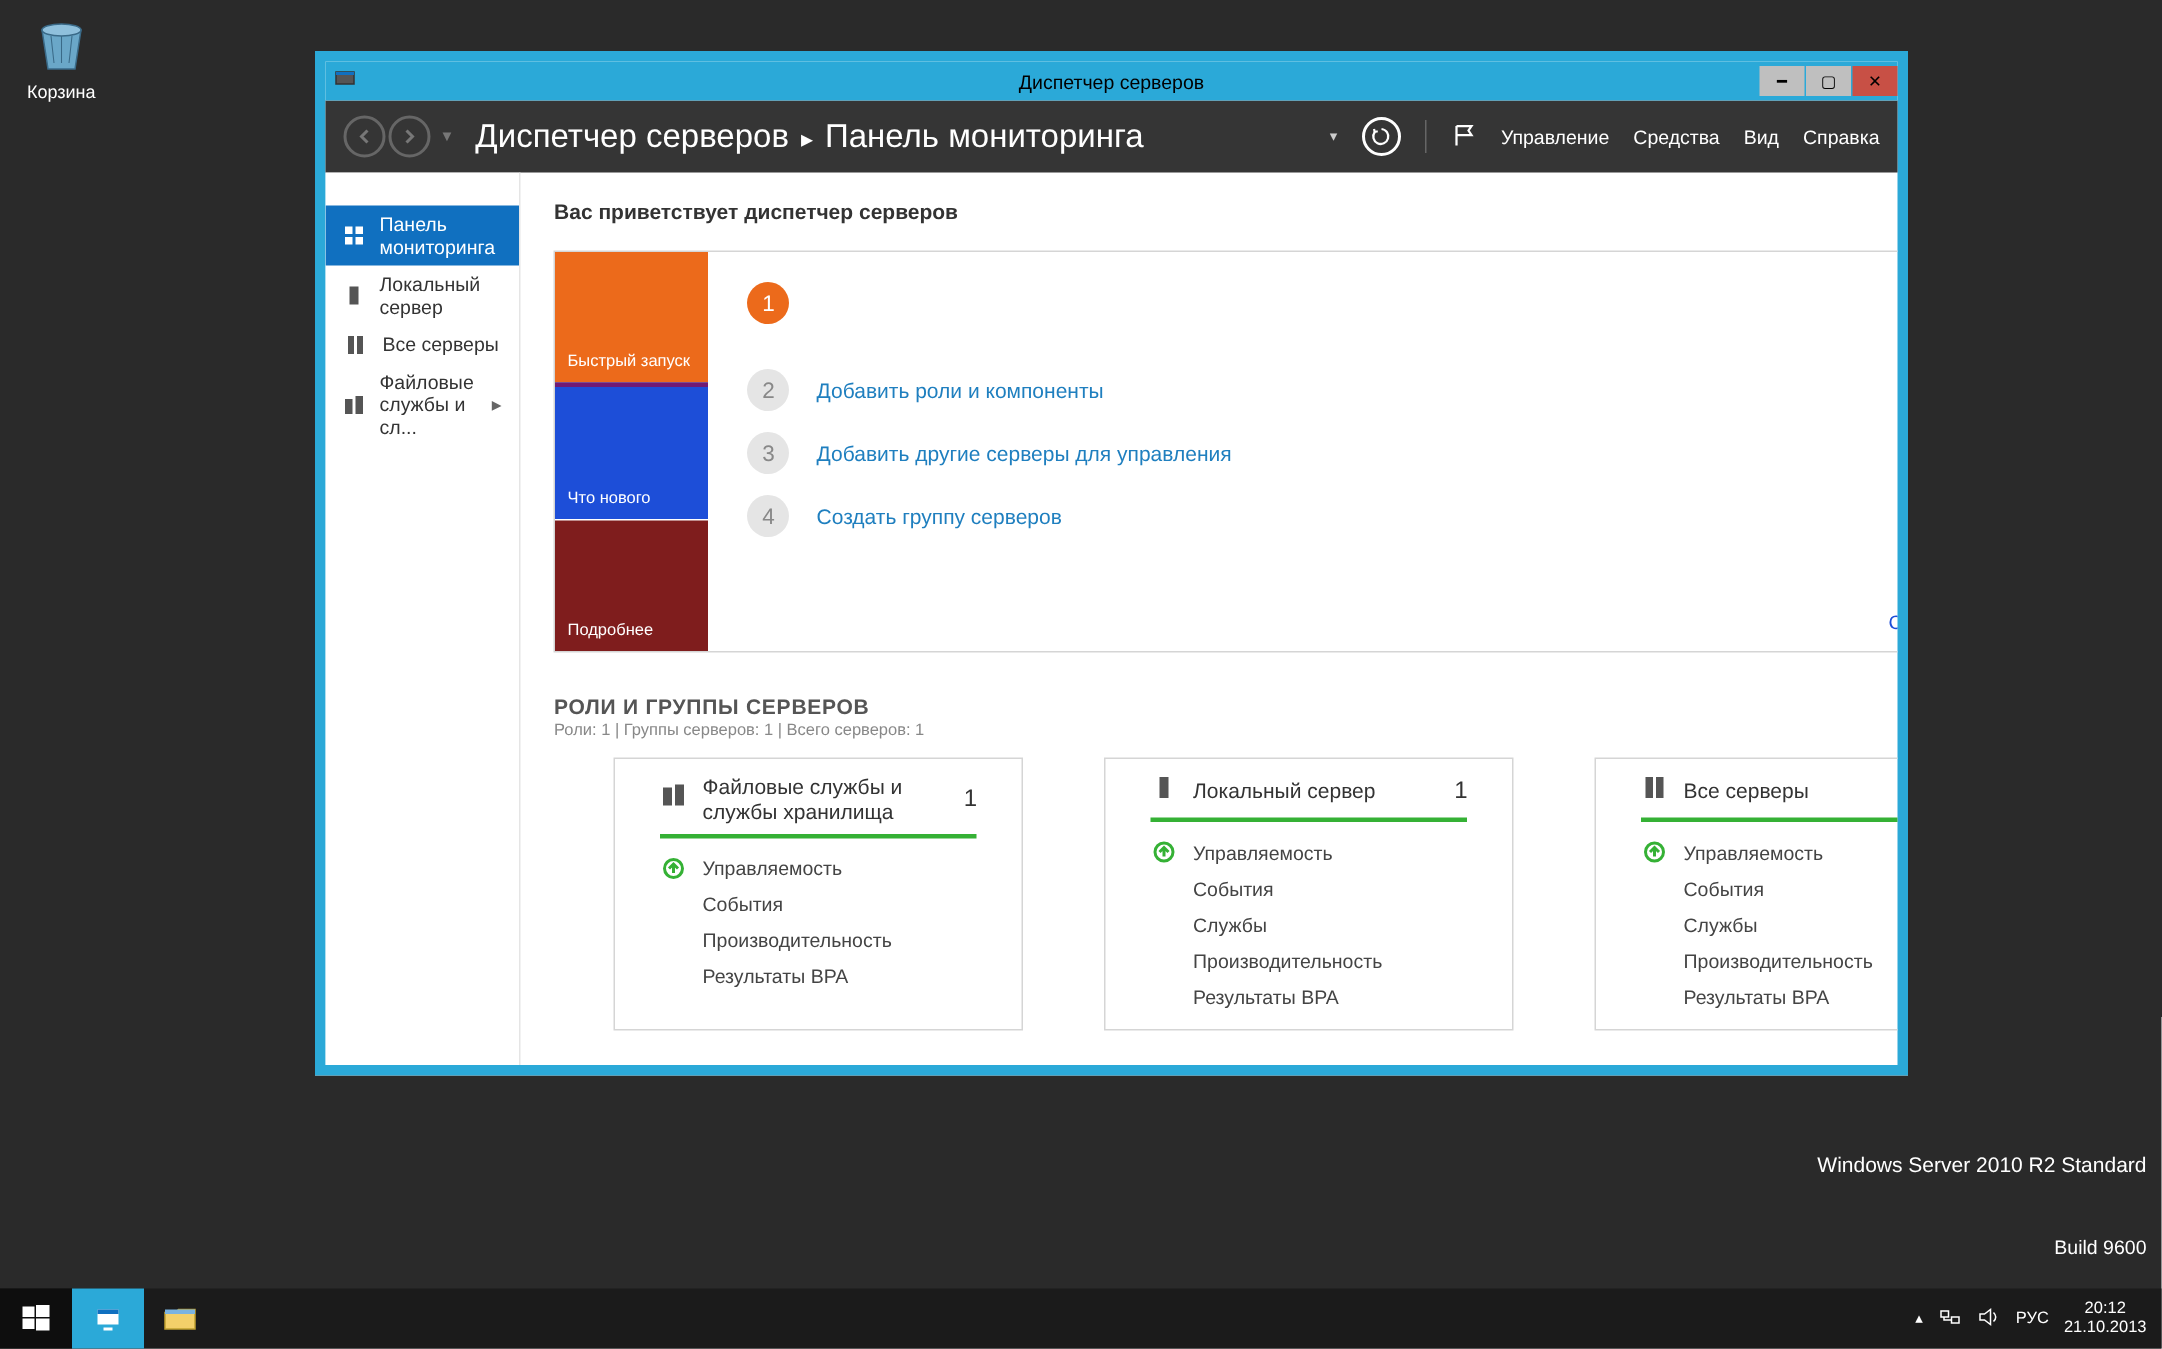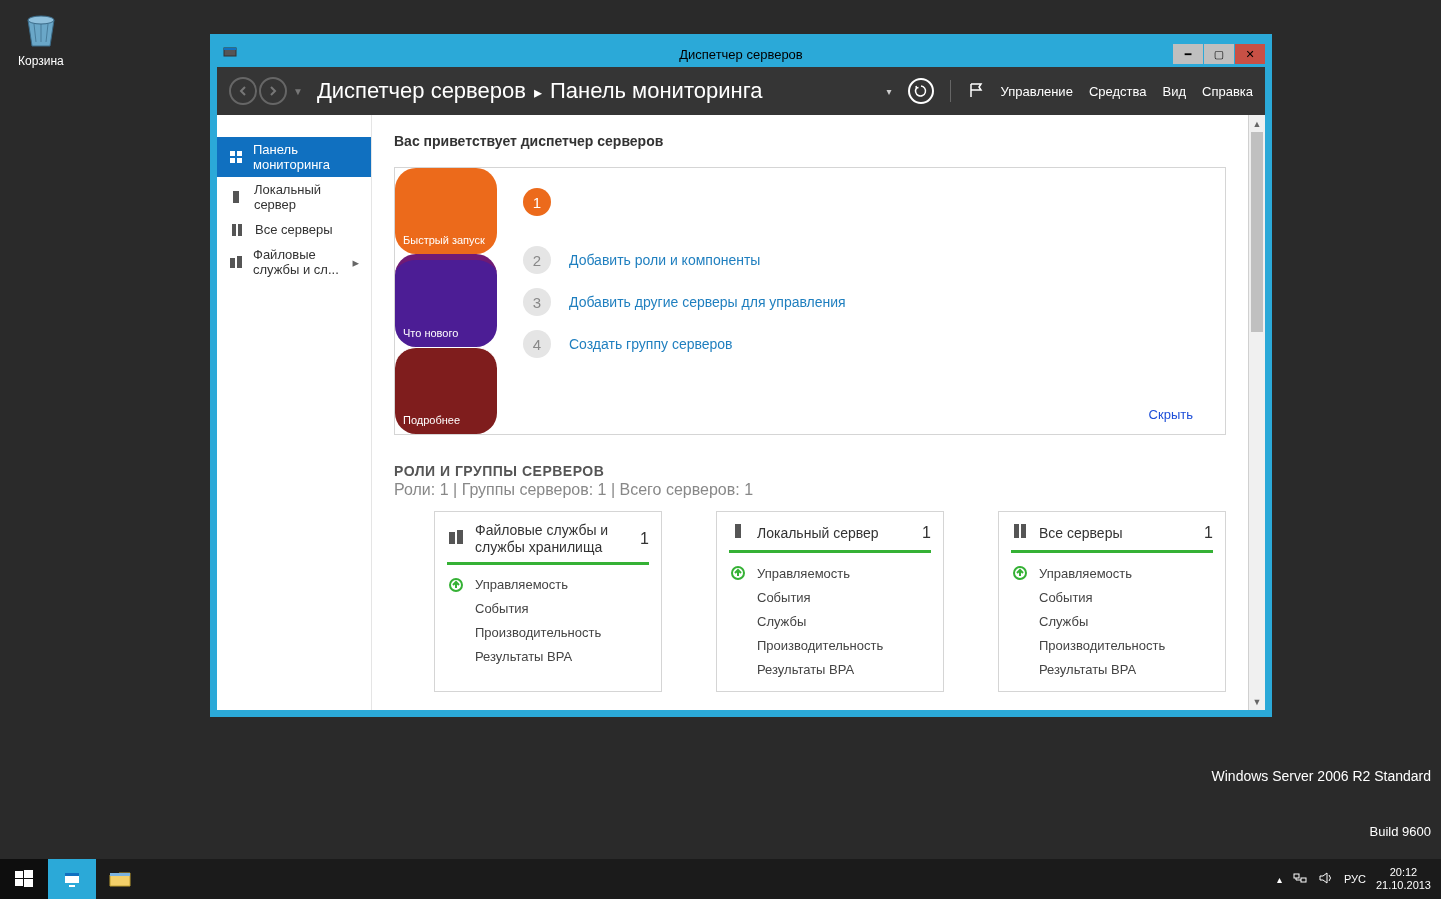--- a/index.html
+++ b/index.html
@@ -144,24 +144,23 @@
   border: 1px solid #d5d5d5;
   display: flex; height: 268px;
 }
 .qs-tabs {
   width: 102px; display: flex; flex-direction: column;
 }
 .qs-tab {
   flex: 1; display: flex; align-items: flex-end;
   padding: 8px; font-size: 11px; color: #fff;
   cursor: pointer;
-  border-radius: 21px;
 }
 .qs-tab.t1 { background: #ec6a1b; }
-.qs-tab.t2 { background: #4c1d95; border-top: 6px solid #701a75; }
+.qs-tab.t2 { background: #1d4ed8; border-top: 3px solid #701a75; }
 .qs-tab.t3 { background: #7f1d1d; border-top: 1px solid #fff; }
 .qs-content {
   flex: 1; padding: 20px 26px; position: relative;
 }
 .qs-row {
   display: flex; align-items: center; gap: 18px;
   margin-bottom: 14px;
 }
 .qs-num {
   width: 28px; height: 28px; border-radius: 50%;
@@ -175,26 +174,26 @@
 .hide-link {
   position: absolute; right: 32px; bottom: 12px;
   font-size: 13px; color: #1d4ed8; cursor: pointer;
 }
 
 .roles-heading {
   margin-top: 28px; font-size: 14px; color: #555;
   font-weight: 600; letter-spacing: 0.5px;
 }
 .roles-sub {
-  font-size: 16px; color: #888; margin-top: 2px; margin-bottom: 12px;
+  font-size: 11px; color: #888; margin-top: 2px; margin-bottom: 12px;
 }
 .tiles { display: flex; gap: 14px; }
 .tile {
-  width: 228px; border: 1px solid #d5d5d5;
-  padding: 10px 12px;
+  width: 273px; border: 1px solid #d5d5d5;
+  padding: 10px 30px;
   margin-left: 40px;
 }
 .tile-header {
   display: flex; align-items: center; gap: 10px;
   padding-bottom: 6px; border-bottom: 3px solid #35b135;
   margin-bottom: 8px;
 }
 .tile-header .tile-icon { width: 18px; color: #555; }
 .tile-header .tile-title { flex: 1; font-size: 14px; color: #333; line-height: 1.2; }
 .tile-header .tile-count { font-size: 16px; color: #333; }
@@ -469,21 +468,21 @@
         <div class="sb-track">
           <div class="sb-thumb"></div>
         </div>
         <div class="sb-btn">▼</div>
       </div>
     </div>
   </div>
 </div>
 
 <div class="watermark">
-  <div>Windows Server 2006 R2 Standard</div>
+  <div>Windows Server 2010 R2 Standard</div>
   <div class="line2">Build 9600</div>
 </div>
 
 <div class="taskbar">
   <div class="tb-btn start">
     <svg width="22" height="22" viewBox="0 0 22 22">
       <rect x="2" y="3" width="8" height="7" fill="#fff"></rect>
       <rect x="11" y="2" width="9" height="8" fill="#fff"></rect>
       <rect x="2" y="11" width="8" height="7" fill="#fff"></rect>
       <rect x="11" y="11" width="9" height="8" fill="#fff"></rect>

